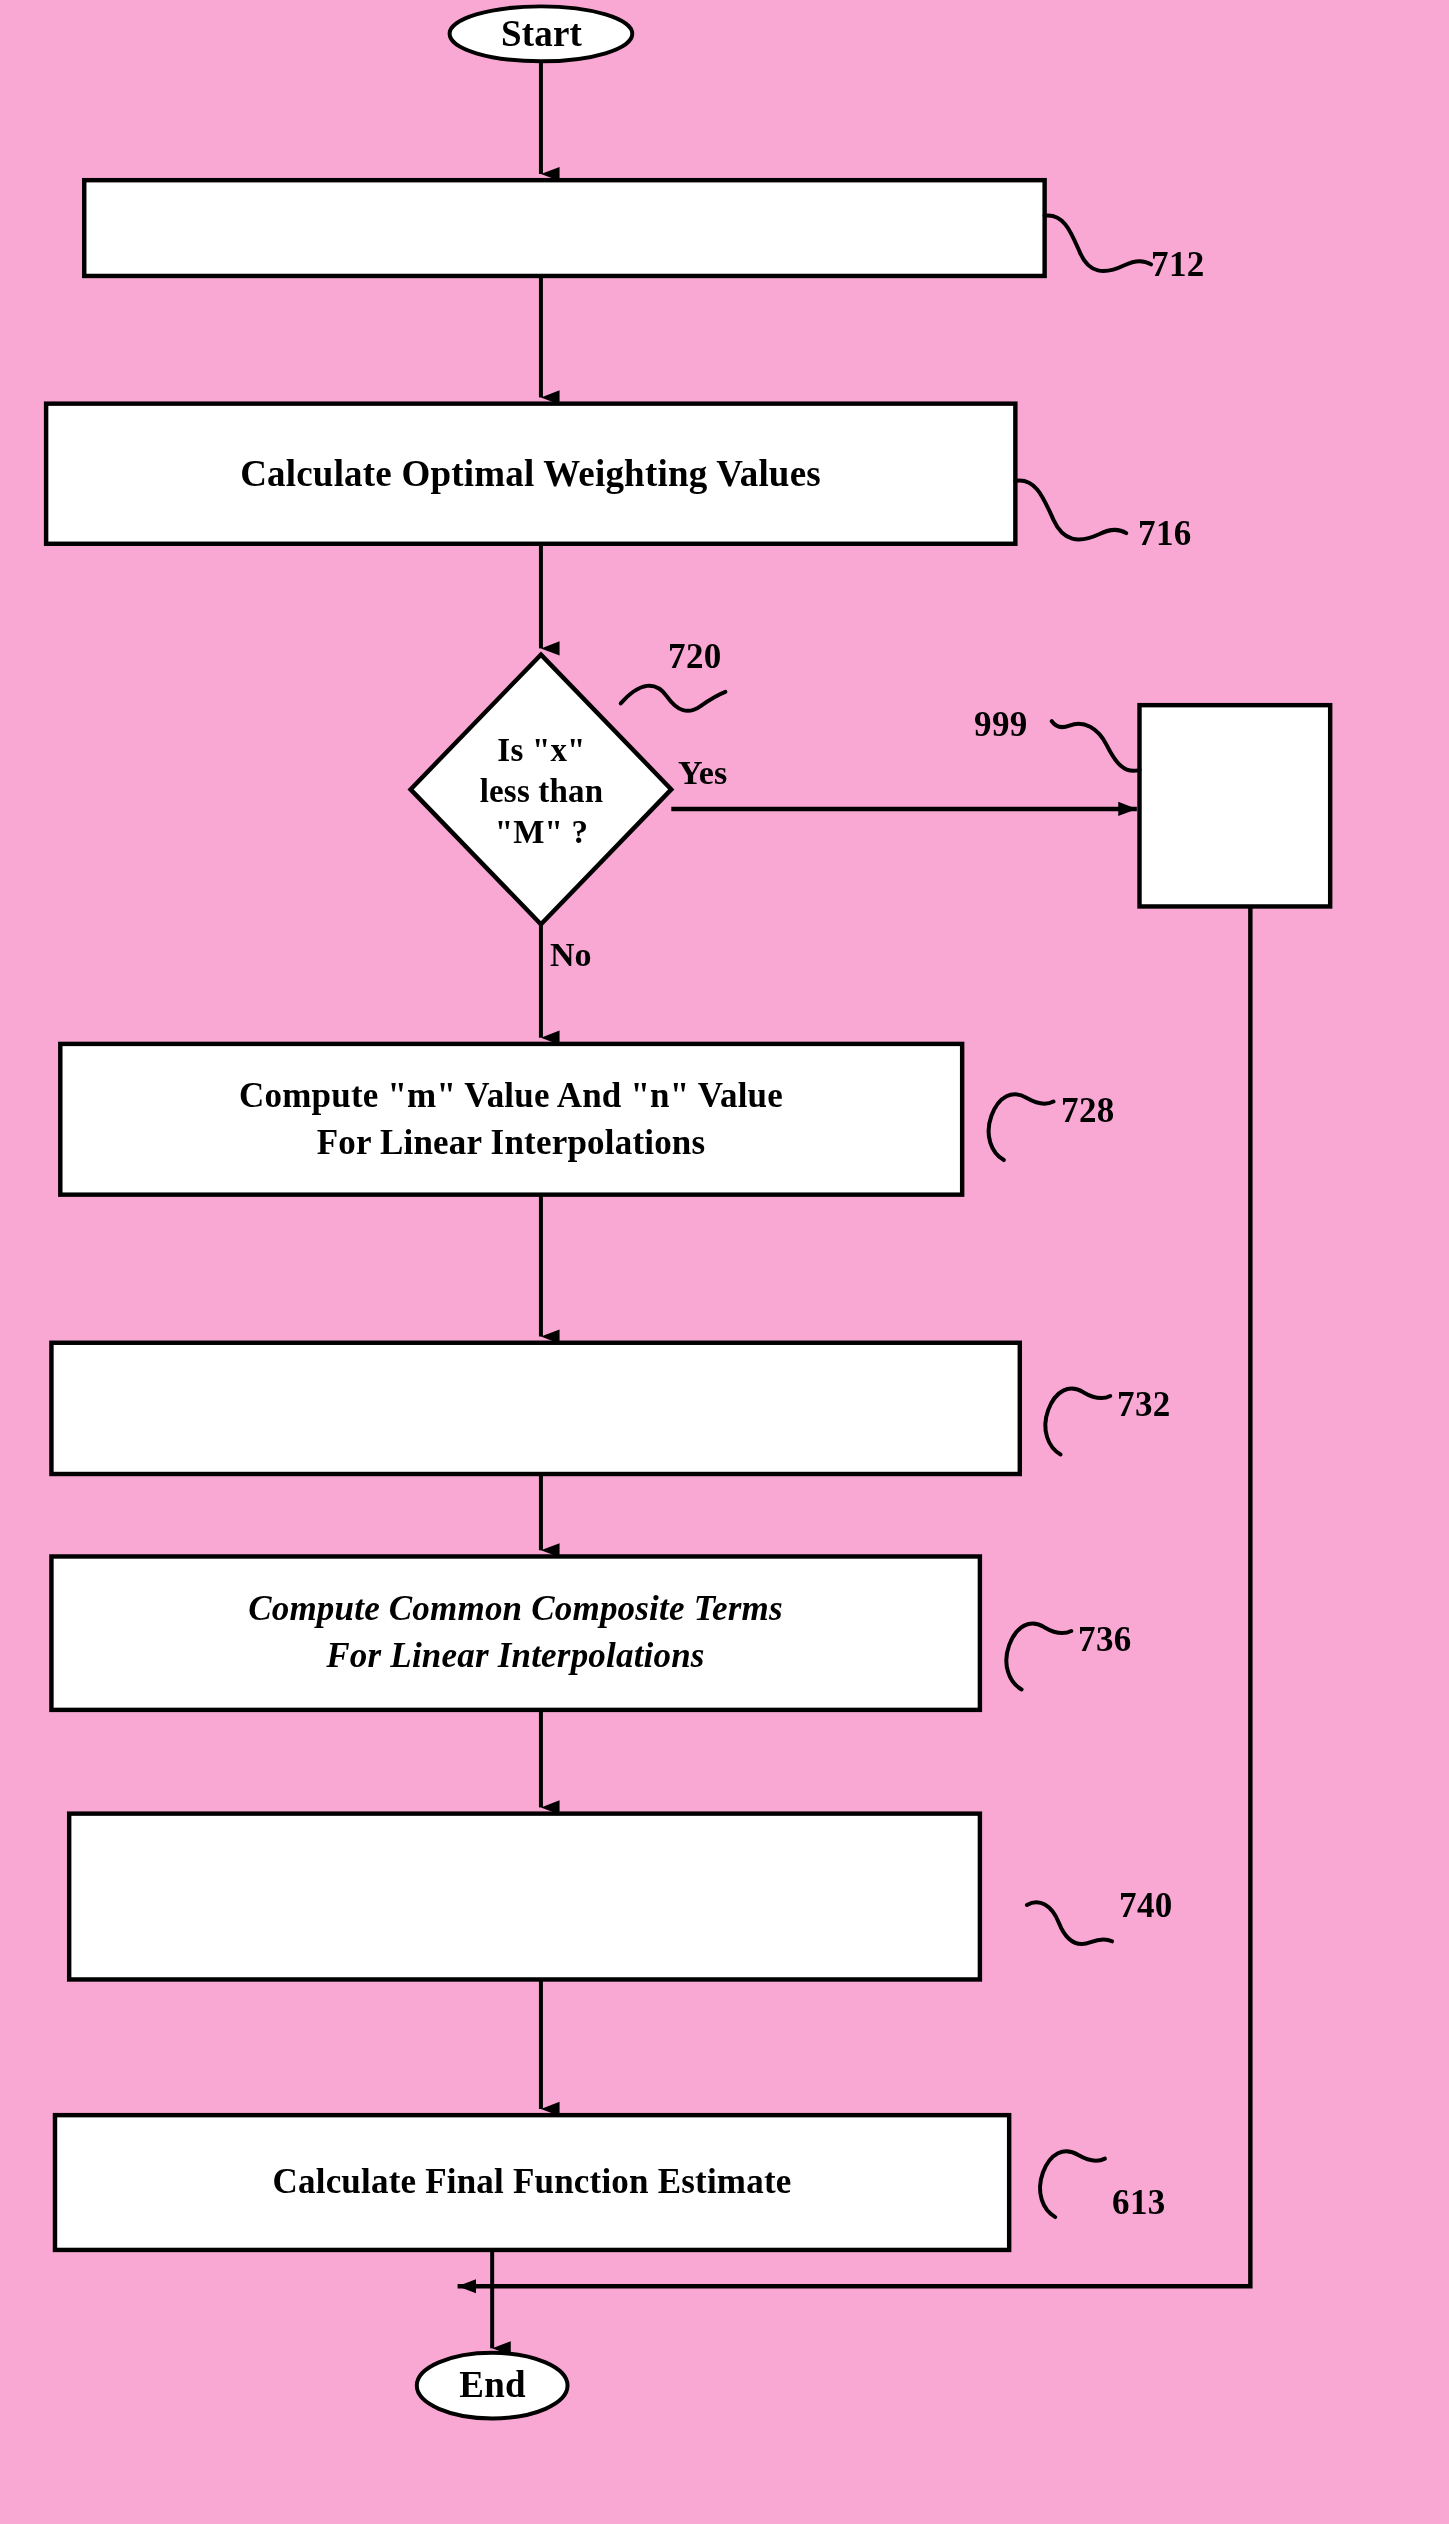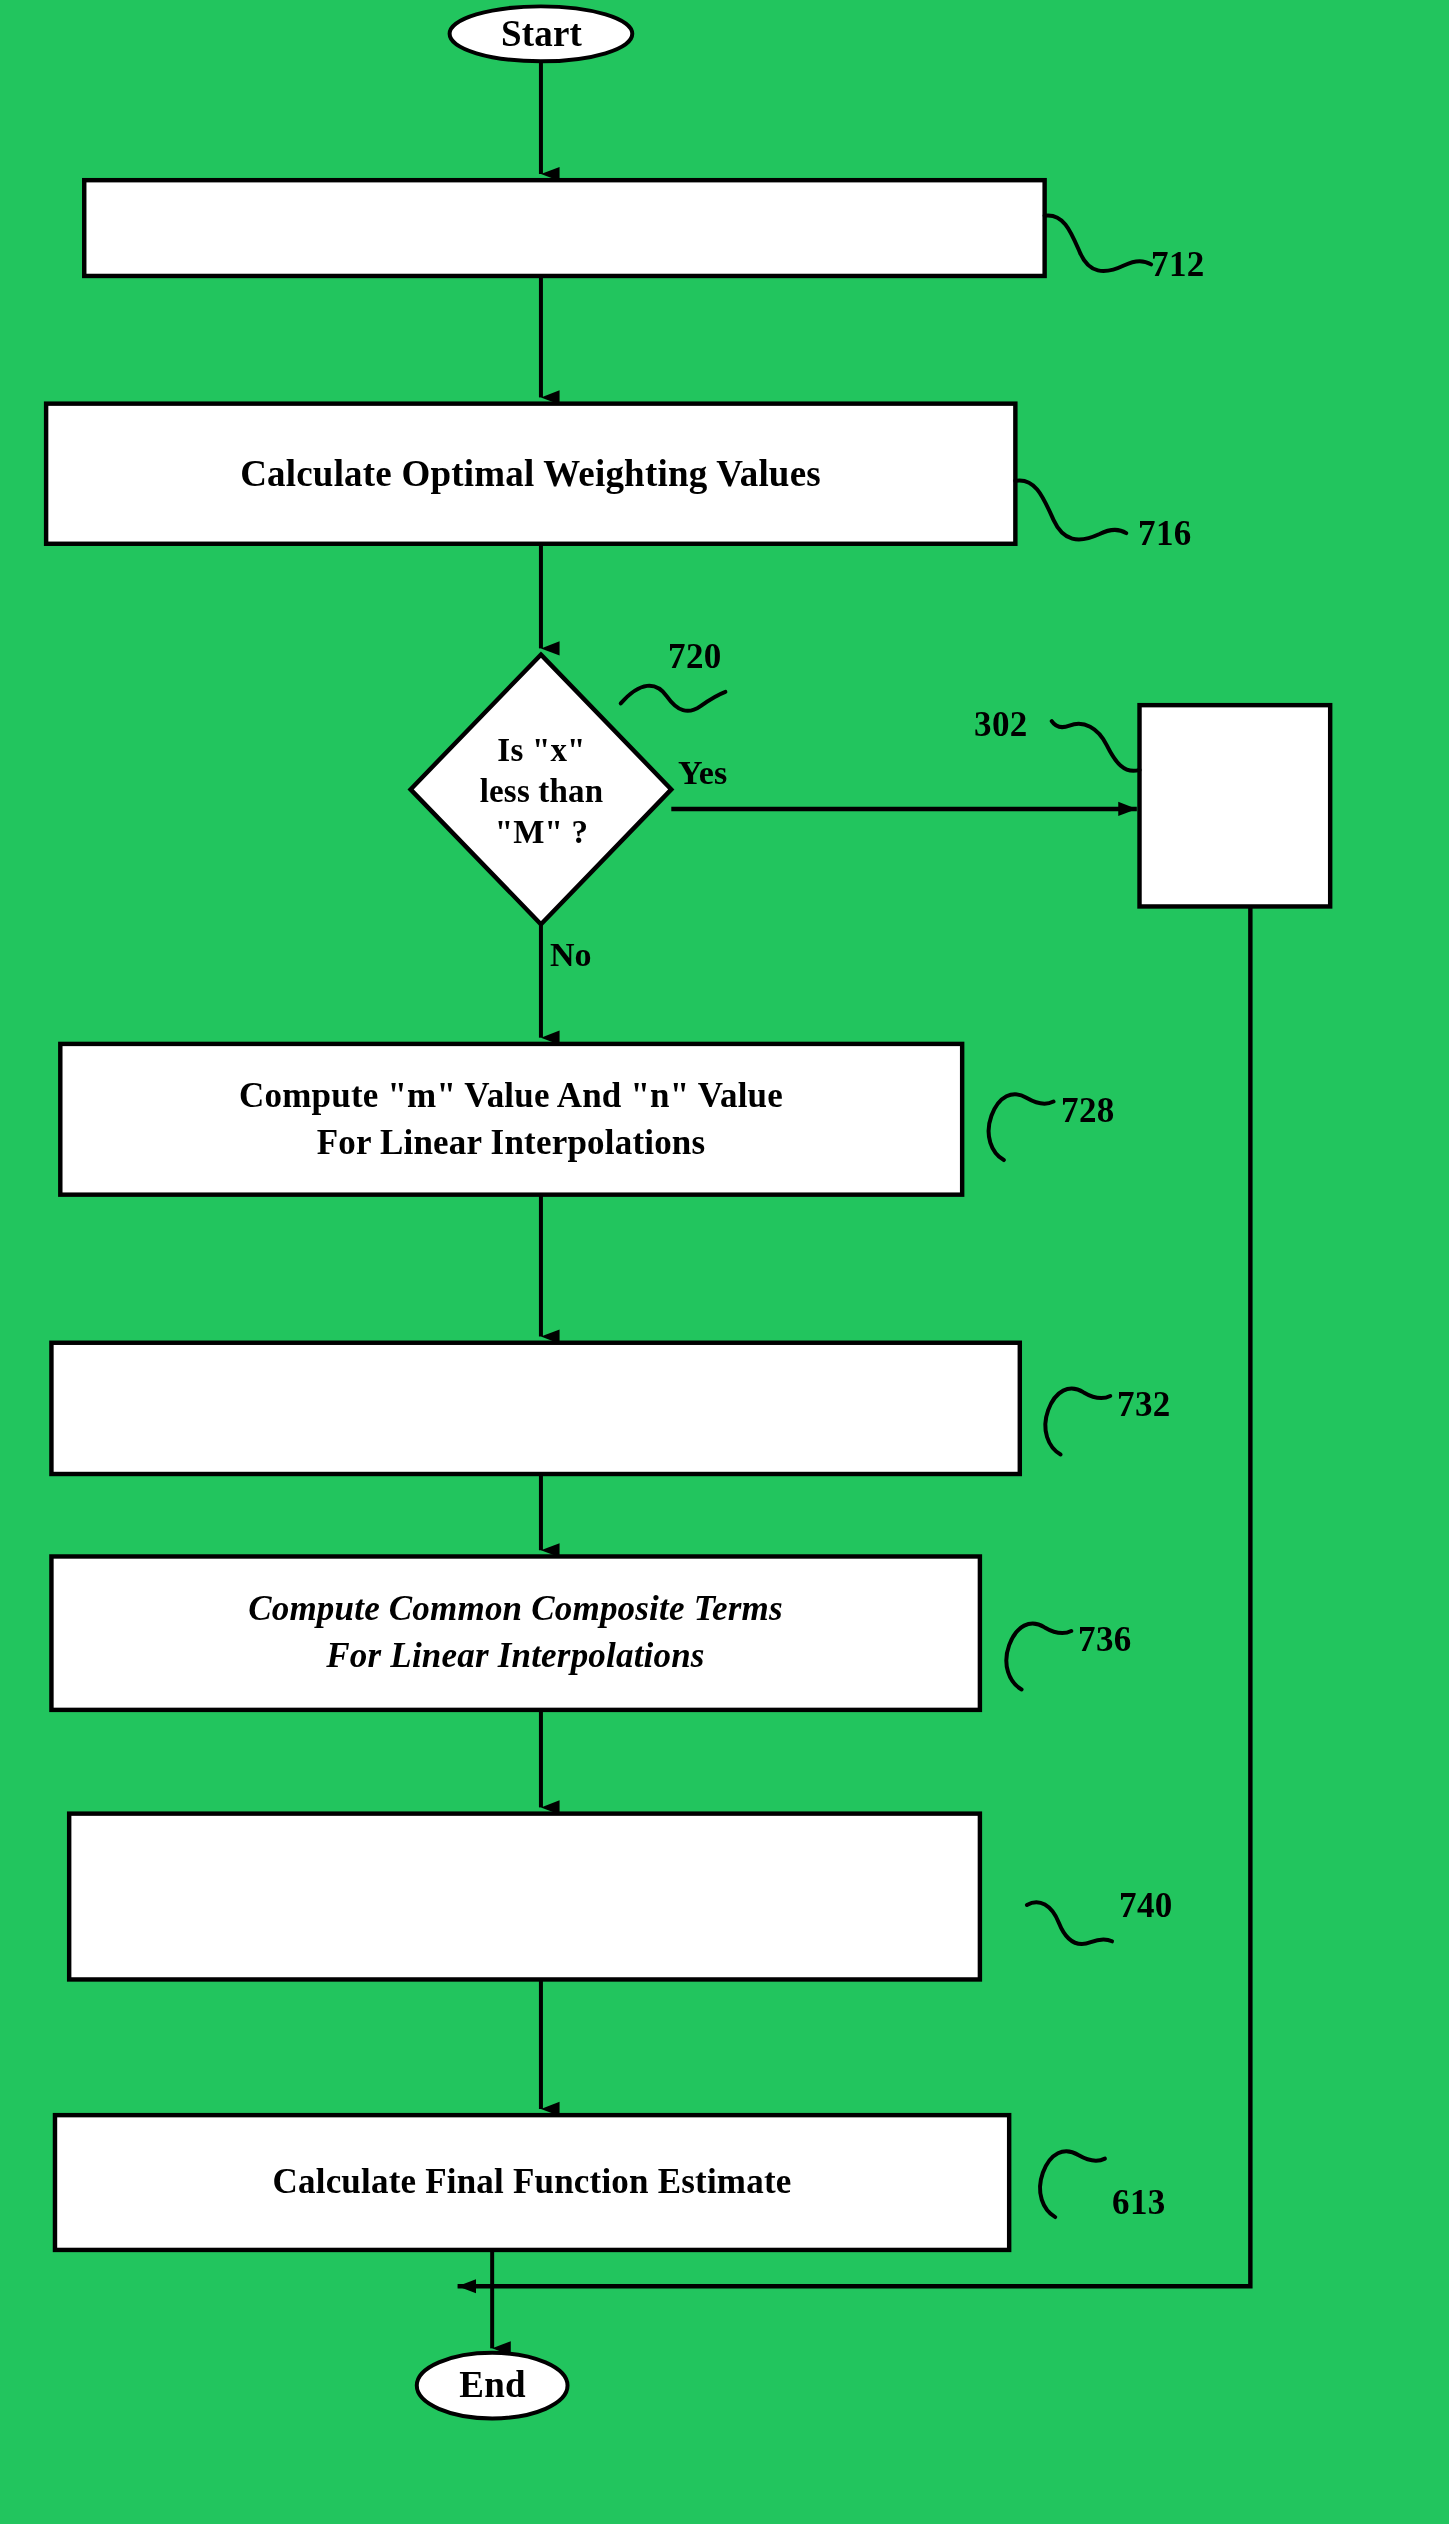--- a/index.html
+++ b/index.html
@@ -4,21 +4,21 @@
 <style>
   html, body {
     margin: 0;
     padding: 0;
     background: #ffffff;
   }
   #page {
     position: relative;
     width: 1449px;
     height: 2525px;
-    background: #22c55e;
+    background: #f9a8d4;
     overflow: hidden;
     font-family: "Liberation Serif", "DejaVu Serif", serif;
   }
   #flow-svg {
     position: absolute;
     left: 0;
     top: 0;
     width: 1449px;
     height: 2525px;
   }
@@ -136,21 +136,21 @@
 
   <div class="node-label" style="left:424px; top:725px; width:235px; height:133px; font-size:33px; line-height:1.25;">Is "x"
 less than
 "M" ?</div>
   <div class="ref-num" style="left:668px; top:637px;">720</div>
 
   <div class="edge-label" style="left:678px; top:754px;">Yes</div>
 
   <div class="edge-label" style="left:550px; top:936px;">No</div>
 
-  <div class="ref-num" style="left:974px; top:705px;">302</div>
+  <div class="ref-num" style="left:974px; top:705px;">999</div>
 
   <div class="node-label" style="left:60px; top:1044px; width:902px; height:151px; font-size:35px;">Compute "m" Value And "n" Value
 For Linear Interpolations</div>
   <div class="ref-num" style="left:1061px; top:1091px;">728</div>
 
   <div class="ref-num" style="left:1117px; top:1385px;">732</div>
 
   <div class="node-label" style="left:51px; top:1556px; width:929px; height:153px; font-size:35px;font-style:italic;">Compute Common Composite Terms
 For Linear Interpolations</div>
   <div class="ref-num" style="left:1078px; top:1620px;">736</div>

